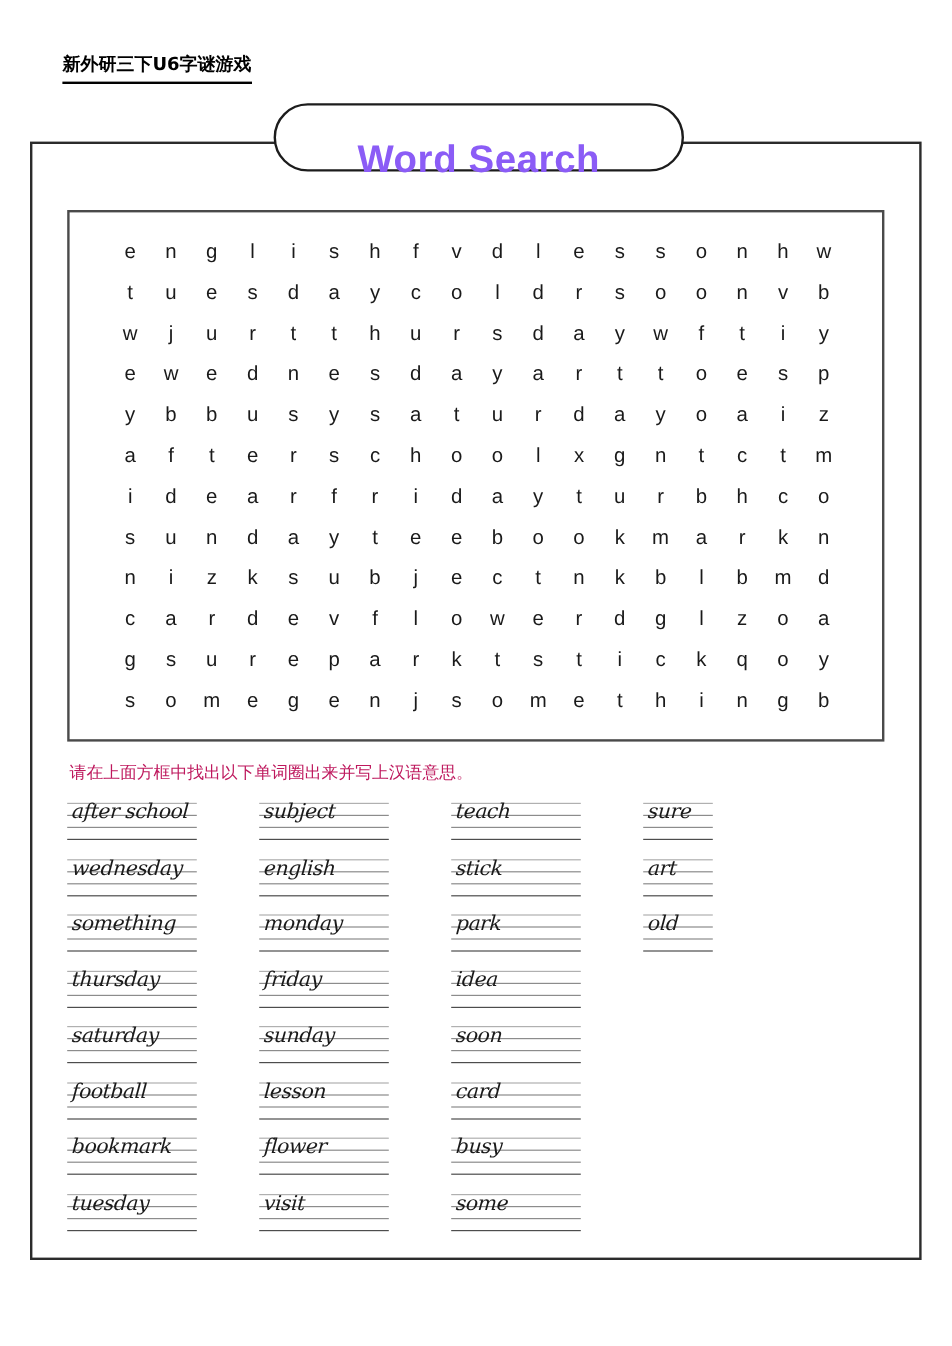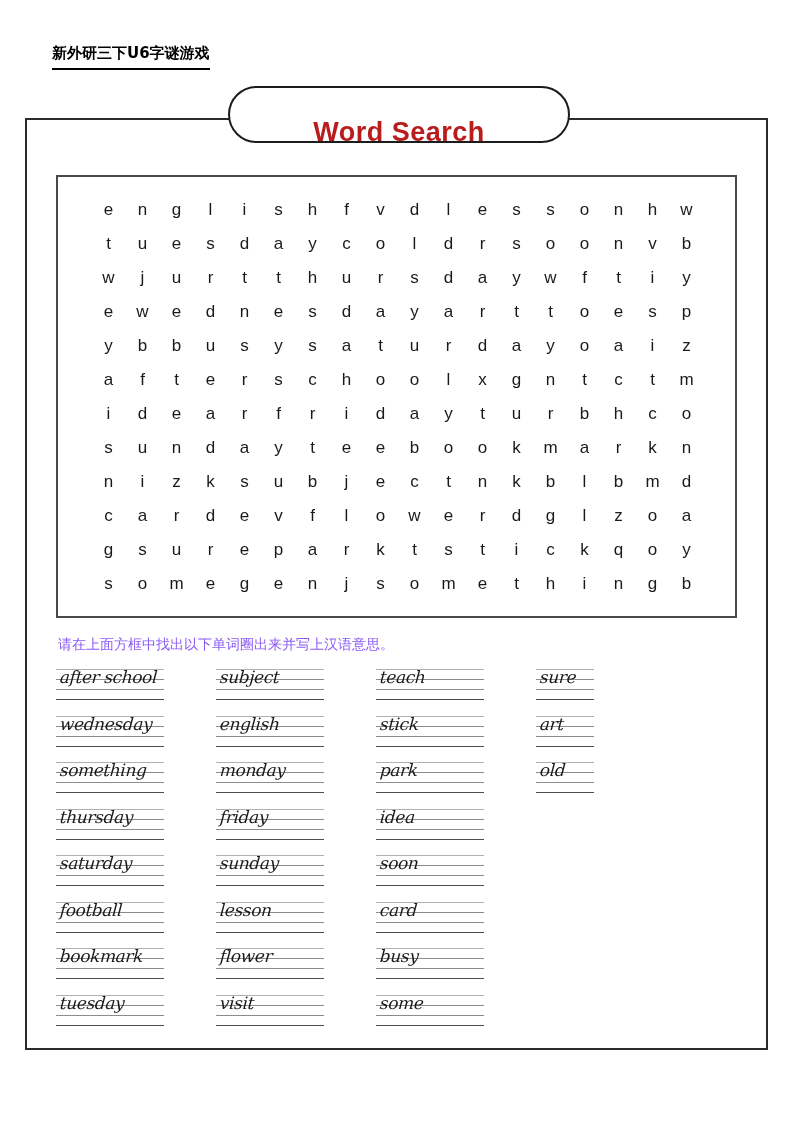--- a/index.html
+++ b/index.html
@@ -53,23 +53,23 @@
     border: 2px solid #1c1c1c;
     border-radius: 29px;
     background: #ffffff;
     display: flex;
     align-items: center;
     justify-content: center;
     box-sizing: border-box;
   }
   .banner-text {
     font-family: "Liberation Sans", sans-serif;
-    font-size: 27px;
+    font-size: 32px;
     font-weight: bold;
-    color: #b91c1c;
+    color: #8b5cf6;
     letter-spacing: 0.5px;
     margin-top: 36px;
   }
 
   
   .grid-box {
     position: absolute;
     left: 56px;
     top: 175px;
     width: 681px;
@@ -101,21 +101,21 @@
     line-height: 20px;
   }
 
   
   .instruction {
     position: absolute;
     left: 58px;
     top: 634px;
     font-family: "DejaVu Serif", serif;
     font-size: 14px;
-    color: #8b5cf6;
+    color: #be185d;
     white-space: nowrap;
     line-height: 20px;
   }
 
   
   .word-columns {
     position: absolute;
     left: 56px;
     top: 662px;
     width: 690px;

